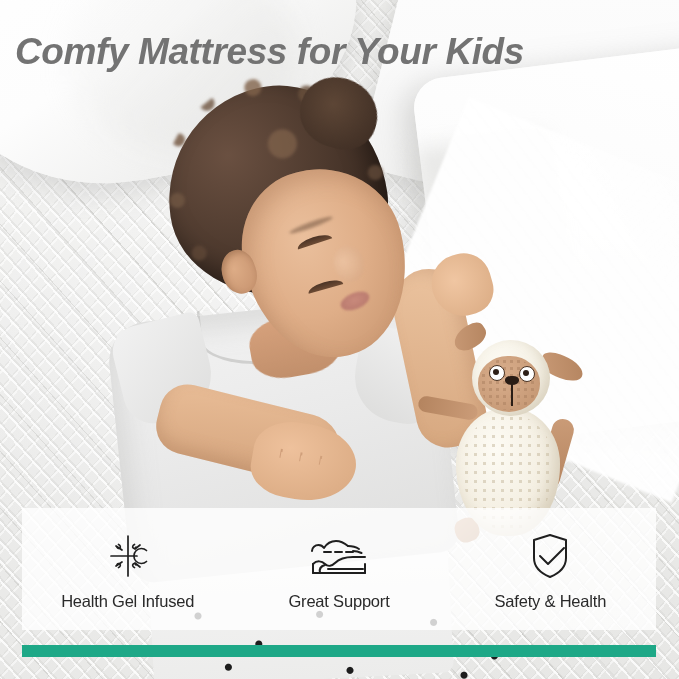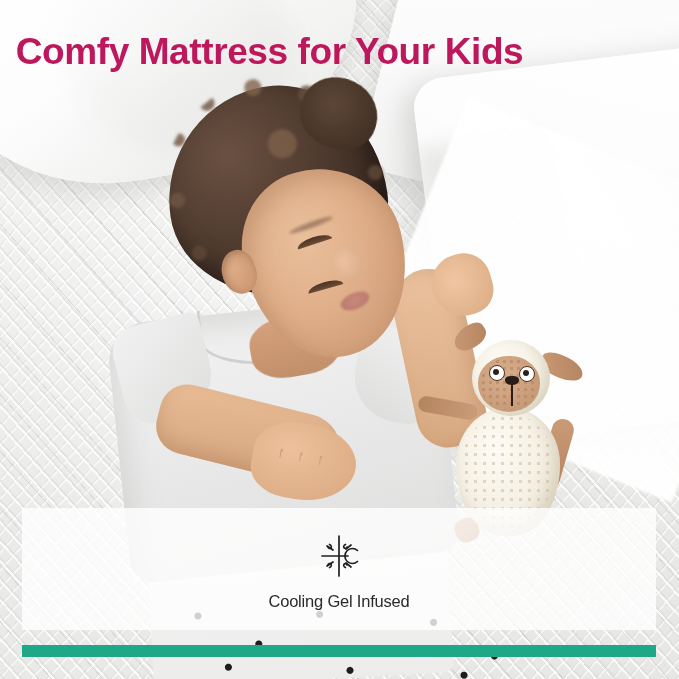--- a/index.html
+++ b/index.html
@@ -380,23 +380,24 @@
   }
 
   
   .title {
     position: absolute;
     left: 0; top: 32px;
     width: 539px;
     text-align: center;
     font-size: 37px;
     font-weight: bold;
-    color: #be185d;
+    color: #737373;
     letter-spacing: -0.4px;
     line-height: 1.1;
+    font-style: italic;
   }
 
   
   .feature-panel {
     position: absolute;
     left: 22px; top: 508px;
     width: 634px; height: 122px;
     background: rgba(255,255,255,0.80);
     display: flex;
     align-items: flex-start;
@@ -498,23 +499,50 @@
           <line x1="11" y1="33" x2="17" y2="29"></line>
           <line x1="35" y1="12" x2="30" y2="16"></line>
           <line x1="35" y1="34" x2="30" y2="30"></line>
           <path d="M13.5 11.5c1.6.6 2.3 2.3 1.5 3.3-.8 1-2.6.6-3-.7"></path>
           <path d="M13.5 34.5c1.6-.6 2.3-2.3 1.5-3.3-.8-1-2.6-.6-3 .7"></path>
           <path d="M29.5 11.5c-1.6.6-2.3 2.3-1.5 3.3.8 1 2.6.6 3-.7"></path>
           <path d="M29.5 34.5c-1.6-.6-2.3-2.3-1.5-3.3.8-1 2.6-.6 3 .7"></path>
           <path d="M41.5 17.5a7.5 7.5 0 1 0 0 11"></path>
         </svg>
       </div>
-      <div class="feature-label">Cooling Gel Infused</div>
+      <div class="feature-label">Health Gel Infused</div>
     </div>
 
 
-
+    <div class="feature">
+      <div class="feature-icon">
+        <svg width="64" height="46" viewBox="0 0 64 46" fill="none" stroke="#1f1f1f" stroke-width="2" stroke-linecap="round" stroke-linejoin="round">
+          <path d="M5 18c0-3.5 3-6 6.5-6 2.8 0 4.5 1.5 5.5 3 2.5-4 7-7 12-7 6 0 9 2.5 12 5"></path>
+          <path d="M41 13c4 0 8 1 11 3"></path>
+          <path d="M46 18c3 0 6 .8 8.5 2"></path>
+          <line x1="17" y1="19" x2="24" y2="19" stroke-dasharray="0 0"></line>
+          <line x1="28" y1="19" x2="35" y2="19"></line>
+          <line x1="39" y1="19" x2="46" y2="19"></line>
+          <path d="M6 31c4-4 9-3 12 0 3 3 7 2 10-1 4-4 10-6 18-6h12"></path>
+          <path d="M6 31v9h52v-9"></path>
+          <path d="M6 40h52"></path>
+          <path d="M13 40c-1-4 1-7 5-8"></path>
+          <line x1="21" y1="36" x2="56" y2="36"></line>
+        </svg>
+      </div>
+      <div class="feature-label">Great Support</div>
+    </div>
+
+    <div class="feature">
+      <div class="feature-icon">
+        <svg width="44" height="48" viewBox="0 0 44 48" fill="none" stroke="#1f1f1f" stroke-width="2" stroke-linecap="round" stroke-linejoin="round">
+          <path d="M22 3 6 8v18c0 9 7.5 15.5 16 19 8.5-3.5 16-10 16-19V8L22 3z"></path>
+          <path d="M12 24l8 8 16-16"></path>
+        </svg>
+      </div>
+      <div class="feature-label">Safety &amp; Health</div>
+    </div>
 
   </div>
 
   <div class="green-bar"></div>
 
 </div>
 
 </body></html>

